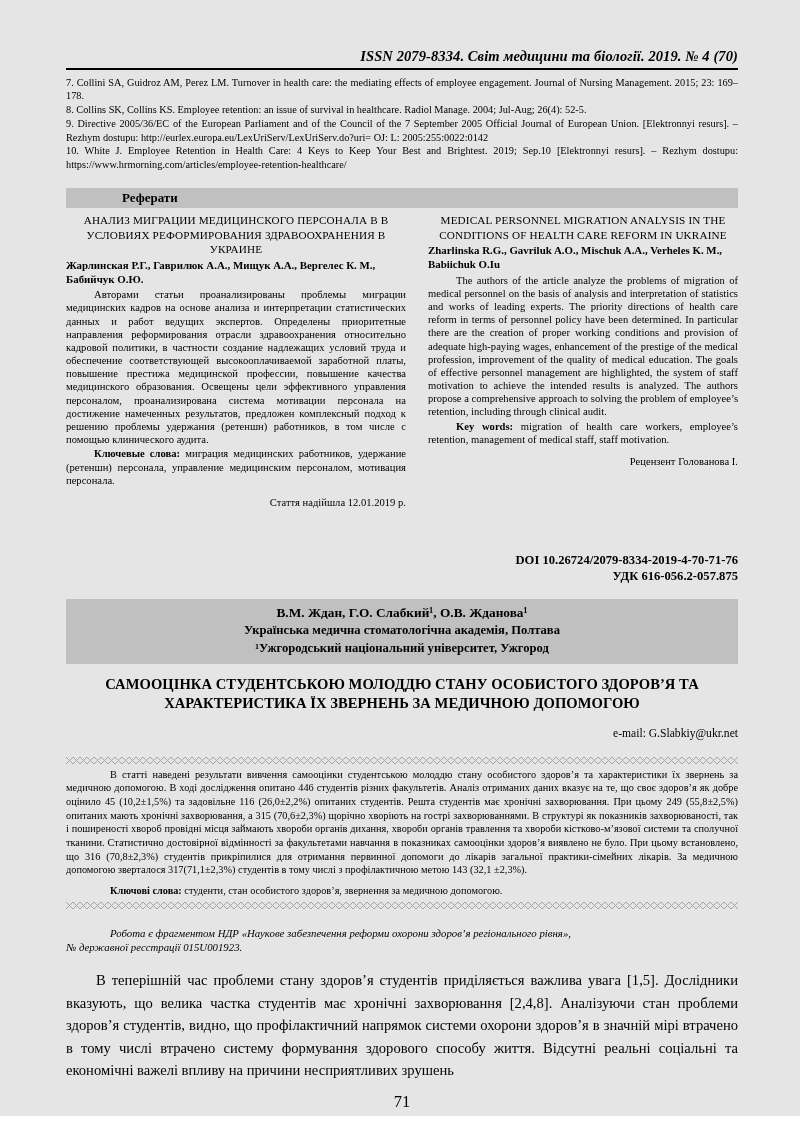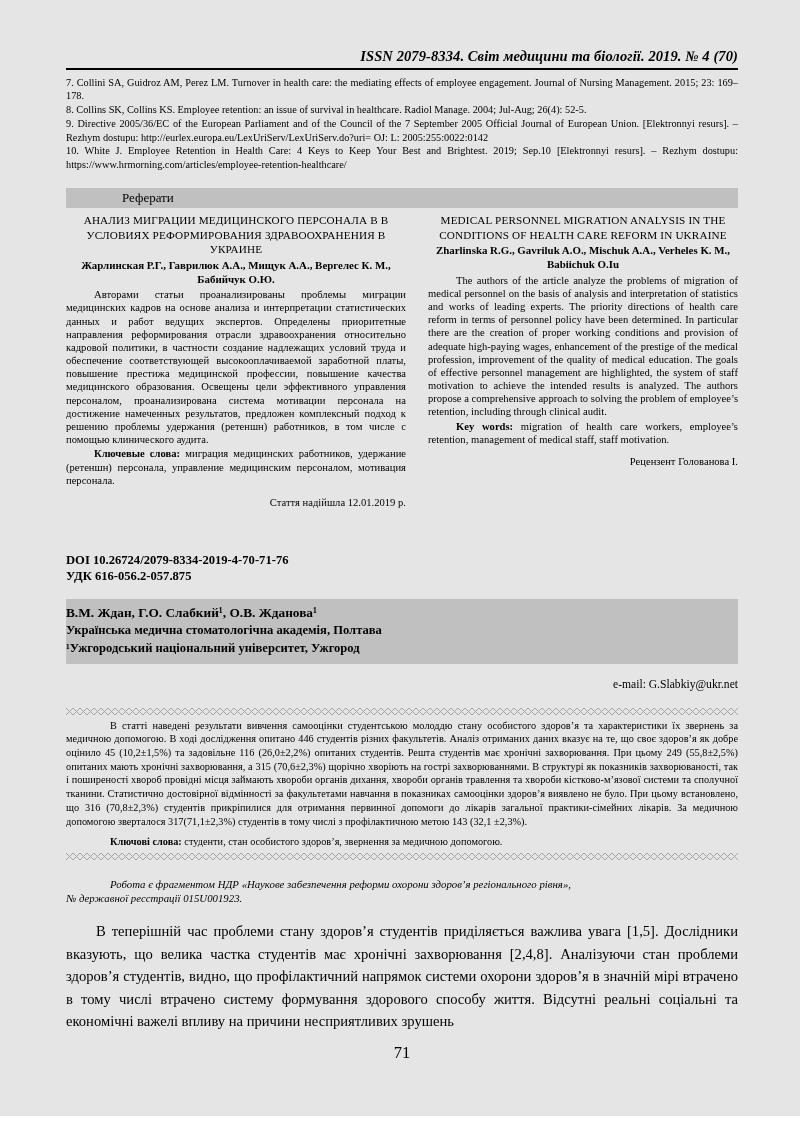--- a/index.html
+++ b/index.html
@@ -54,21 +54,21 @@
 
   
   .gray-band {
     background: #c0c0c0;
     height: 20px;
     margin-top: 17px;
     display: flex;
     align-items: center;
   }
   .gray-band .band-label {
-    font-weight: normal;
+    font-weight: bold;
     font-size: 13px;
     margin-left: 56px;
   }
 
   
   .abstracts {
     display: flex;
     gap: 22px;
     margin-top: 5px;
   }
@@ -80,21 +80,20 @@
   .abs-col.left { width: 340px; }
   .abs-col.right { width: 310px; }
   .abs-title {
     text-align: center;
     font-weight: normal;
     font-size: 11.2px;
     line-height: 1.30;
     letter-spacing: 0.15px;
   }
   .abs-authors {
-    text-align: center;
     font-weight: bold;
     font-size: 10.9px;
     line-height: 1.30;
     margin-top: 1px;
   }
   .abs-body {
     text-align: justify;
     text-indent: 28px;
     margin-top: 2px;
   }
@@ -111,28 +110,29 @@
     font-size: 10.6px;
   }
   .kw-block { text-indent: 28px; margin-top: 1px; text-align: justify; }
 
   
   .doi-block {
     margin-top: 44px;
     font-weight: bold;
     font-size: 12.6px;
     line-height: 1.26;
+    text-align: right;
   }
 
   
   .head-band {
     background: #c0c0c0;
     margin-top: 14px;
     padding: 5px 0 6px 0;
-    text-align: left;
+    text-align: center;
   }
   .head-band .au {
     font-weight: bold;
     font-size: 13.3px;
     line-height: 1.40;
   }
   .head-band .aff {
     font-weight: bold;
     font-size: 12.6px;
     line-height: 1.40;
@@ -262,20 +262,21 @@
       <div>DOI 10.26724/2079-8334-2019-4-70-71-76</div>
       <div>УДК 616-056.2-057.875</div>
     </div>
 
     <div class="head-band">
       <div class="au">В.М. Ждан, Г.О. Слабкий¹, О.В. Жданова¹</div>
       <div class="aff">Українська медична стоматологічна академія, Полтава</div>
       <div class="aff">¹Ужгородський національний університет, Ужгород</div>
     </div>
 
+    <div class="art-title">САМООЦІНКА СТУДЕНТСЬКОЮ МОЛОДДЮ СТАНУ ОСОБИСТОГО ЗДОРОВ’Я ТА ХАРАКТЕРИСТИКА ЇХ ЗВЕРНЕНЬ ЗА МЕДИЧНОЮ ДОПОМОГОЮ</div>
 
     <div class="email">e-mail: G.Slabkiy@ukr.net</div>
 
     <div class="wavy-box">
       <div class="wave"></div>
       <div class="wavy-inner">
         <p>В статті наведені результати вивчення самооцінки студентською молоддю стану особистого здоров’я та характеристики їх звернень за медичною допомогою. В ході дослідження опитано 446 студентів різних факультетів. Аналіз отриманих даних вказує на те, що  своє здоров’я як добре оцінило 45 (10,2±1,5%) та задовільне 116 (26,0±2,2%)  опитаних студентів. Решта студентів має хронічні захворювання. При цьому 249 (55,8±2,5%)  опитаних мають хронічні захворювання, а 315 (70,6±2,3%) щорічно хворіють на гострі захворюваннями. В структурі як показників захворюваності, так і поширеності хвороб провідні місця займають хвороби органів дихання, хвороби органів травлення та хвороби кістково-м’язової системи та сполучної тканини. Статистично достовірної відмінності за факультетами навчання в показниках самооцінки здоров’я  виявлено не було. При цьому встановлено, що 316 (70,8±2,3%) студентів прикріпилися для отримання первинної допомоги до лікарів загальної практики-сімейних лікарів. За медичною допомогою зверталося  317(71,1±2,3%) студентів в тому числі з профілактичною метою 143 (32,1 ±2,3%).</p>
         <p class="kwline"><span class="kw">Ключові слова:</span><span> студенти,  стан особистого здоров’я, звернення за медичною допомогою.</span></p>
       </div>
       <div class="wave"></div>

